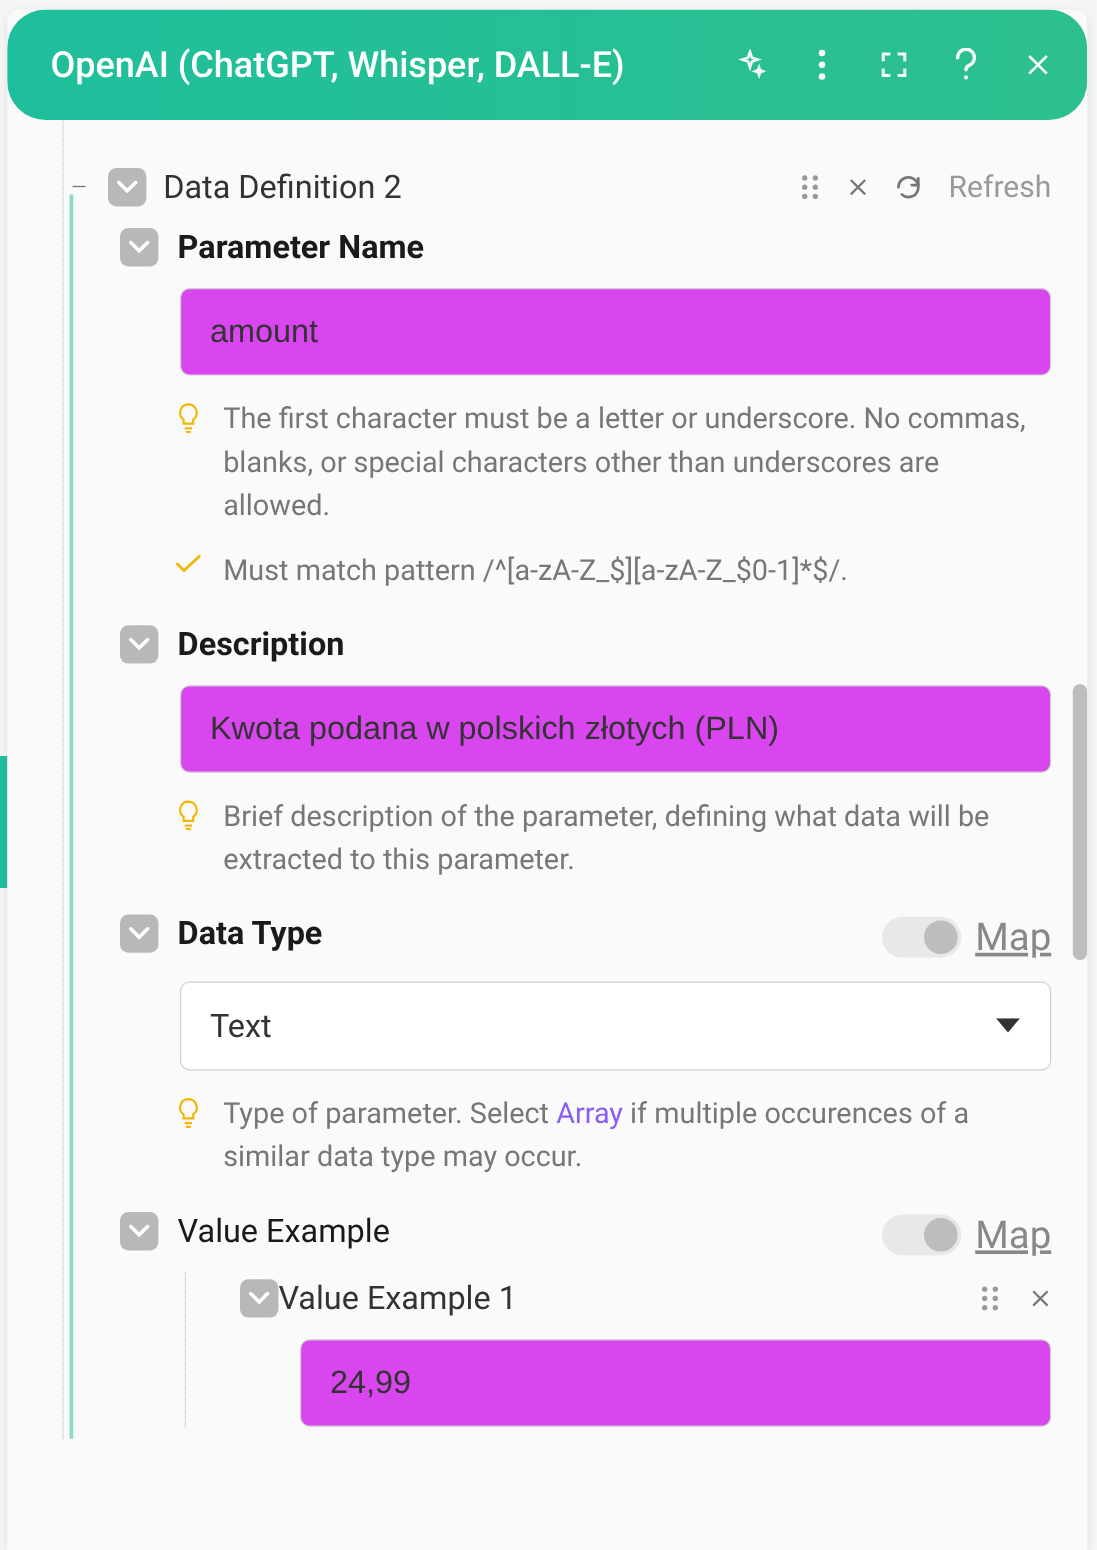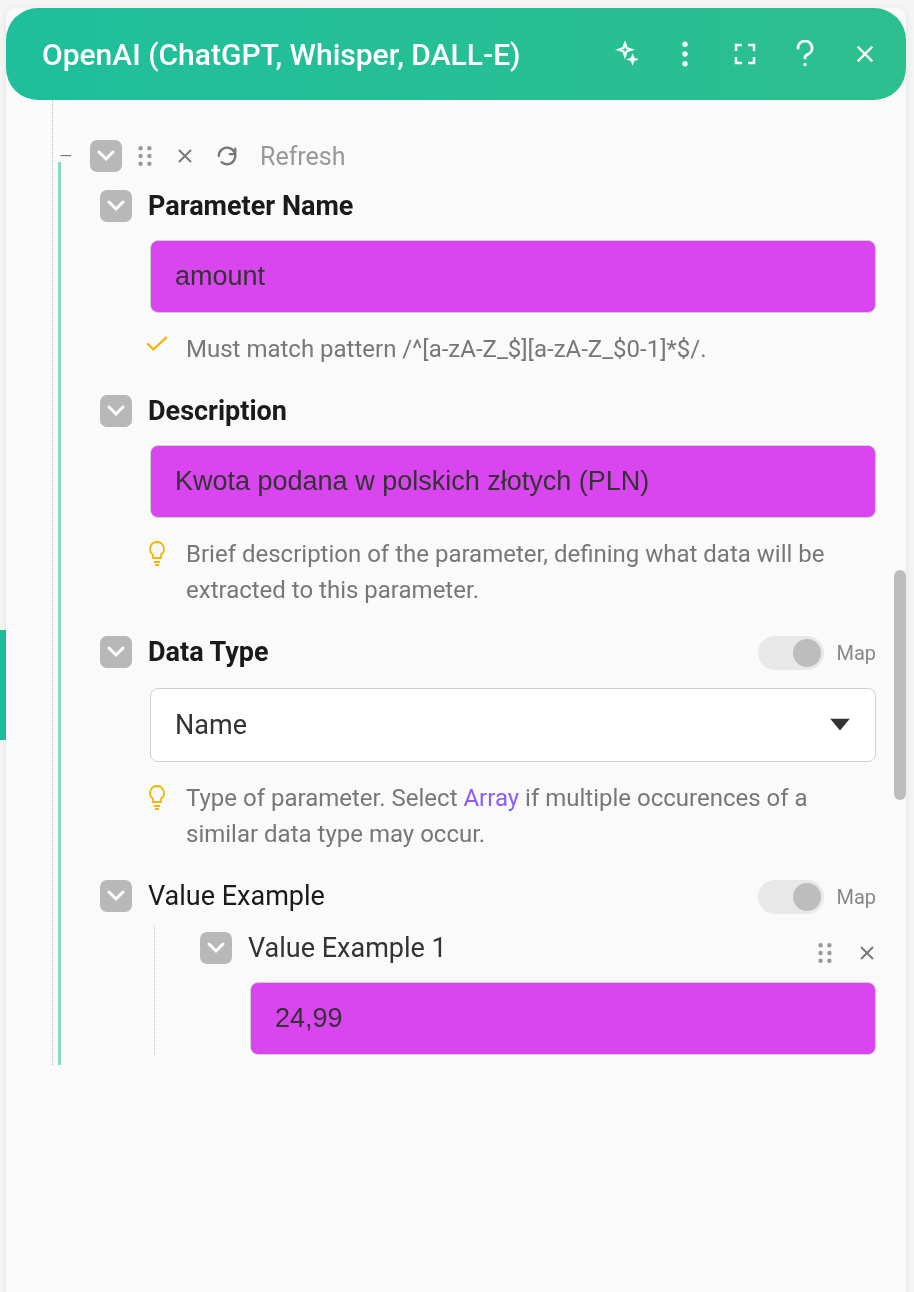--- a/index.html
+++ b/index.html
@@ -208,43 +208,44 @@
   .toggle-knob {
     position: absolute;
     right: 3px;
     top: 3px;
     width: 28px;
     height: 28px;
     background: #bdbdbd;
     border-radius: 14px;
   }
   .toggle-label {
-    font-size: 20px;
+    font-size: 32px;
     color: #888;
+    text-decoration: underline;
   }
   .inline-pink {
     color: #8b5cf6;
   }
   .value-example-block {
     padding-left: 50px;
     margin-top: 8px;
     position: relative;
   }
   .ve-tree {
     position: absolute;
     left: 4px;
     top: -6px;
     bottom: 0;
     width: 1px;
     border-left: 1px dotted #bbb;
   }
   .ve-header {
     display: flex;
-    align-items: flex-end;
-    gap: 16px;
+    align-items: center;
+    gap: 0;
     margin-bottom: 18px;
   }
   .ve-title {
     font-size: 27px;
     color: #333;
     flex: 1;
   }
   .ve-actions {
     display: flex;
     align-items: center;
@@ -323,20 +324,21 @@
     <div class="section">
       <div class="tree-line"></div>
 
       <div class="section-header">
         <div class="collapse-btn">–</div>
         <div class="badge-toggle">
           <svg width="18" height="12" viewBox="0 0 18 12" fill="none" stroke="#fff" stroke-width="3" stroke-linecap="round">
               <path d="M2 2l7 7 7-7"></path>
             </svg>
         </div>
+        <div class="section-title">Data Definition 2</div>
         <div class="section-actions">
           <div class="icon-btn">
             <svg width="18" height="22" viewBox="0 0 14 20" fill="#999">
                 <circle cx="3" cy="3" r="2"></circle>
                 <circle cx="11" cy="3" r="2"></circle>
                 <circle cx="3" cy="10" r="2"></circle>
                 <circle cx="11" cy="10" r="2"></circle>
                 <circle cx="3" cy="17" r="2"></circle>
                 <circle cx="11" cy="17" r="2"></circle>
               </svg>
@@ -361,20 +363,29 @@
           <div class="badge-toggle">
             <svg width="18" height="12" viewBox="0 0 18 12" fill="none" stroke="#fff" stroke-width="3" stroke-linecap="round">
                 <path d="M2 2l7 7 7-7"></path>
               </svg>
           </div>
           <div class="field-label">Parameter Name</div>
         </div>
         <input class="text-input" value="amount" style="">
         <div class="hint-row">
           <div class="hint-icon">
+            <svg width="22" height="26" viewBox="0 0 20 26" fill="none" stroke="#f2b705" stroke-width="1.8">
+                <path d="M10 2a7 7 0 0 0-4 12.7V18h8v-3.3A7 7 0 0 0 10 2z"></path>
+                <path d="M7 22h6M8 25h4"></path>
+              </svg>
+          </div>
+          <div class="hint-text">The first character must be a letter or underscore. No commas, blanks, or special characters other than underscores are allowed.</div>
+        </div>
+        <div class="hint-row">
+          <div class="hint-icon">
             <svg width="22" height="18" viewBox="0 0 24 18" fill="none" stroke="#f2b705" stroke-width="2.5" stroke-linecap="round">
                 <path d="M2 9l6 6L22 2"></path>
               </svg>
           </div>
           <div class="hint-text">Must match pattern /^[a-zA-Z_$][a-zA-Z_$0-1]*$/.</div>
         </div>
       </div>
 
       <div class="field-block">
         <div class="field-header">
@@ -407,21 +418,21 @@
           <div class="field-label">Data Type</div>
           <div class="flex-spacer"></div>
           <div class="field-header-right">
             <div class="toggle">
                 <div class="toggle-knob"></div>
               </div>
             <div class="toggle-label">Map</div>
           </div>
         </div>
         <div class="select-box">
-          <div class="select-input">Name</div>
+          <div class="select-input">Text</div>
           <div class="select-caret">
             <svg width="20" height="12" viewBox="0 0 20 12" fill="#333">
                 <path d="M0 0h20L10 12z"></path>
               </svg>
           </div>
         </div>
         <div class="hint-row">
           <div class="hint-icon">
             <svg width="22" height="26" viewBox="0 0 20 26" fill="none" stroke="#f2b705" stroke-width="1.8">
                 <path d="M10 2a7 7 0 0 0-4 12.7V18h8v-3.3A7 7 0 0 0 10 2z"></path>

